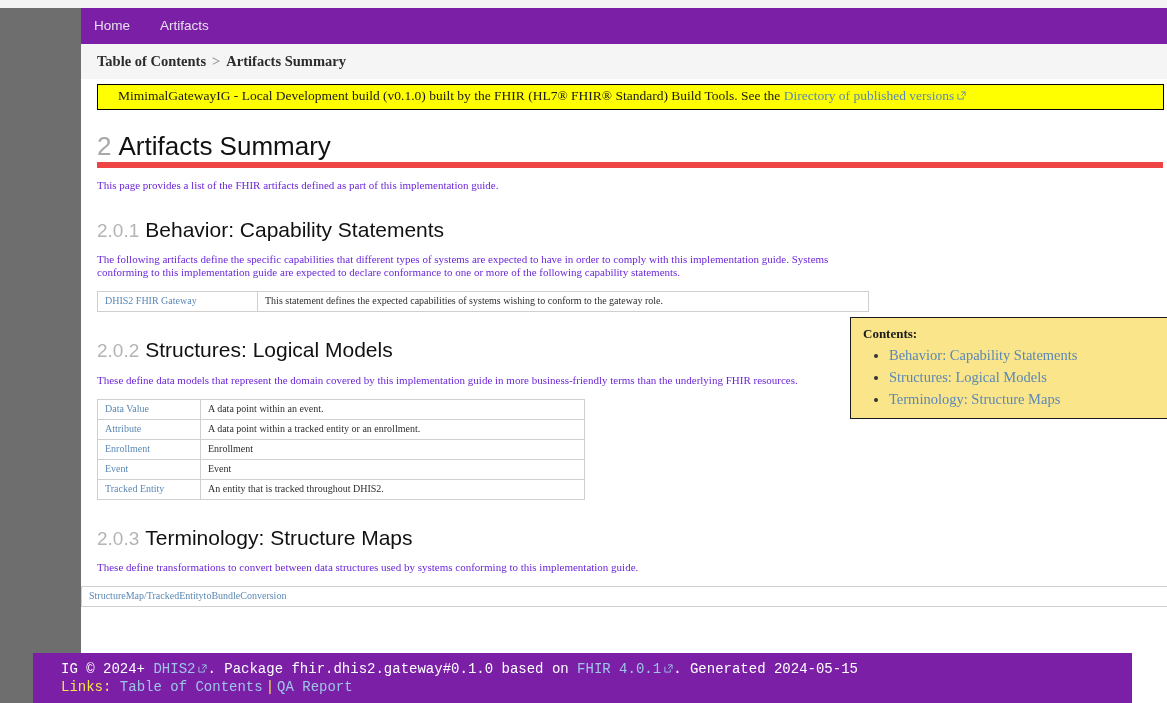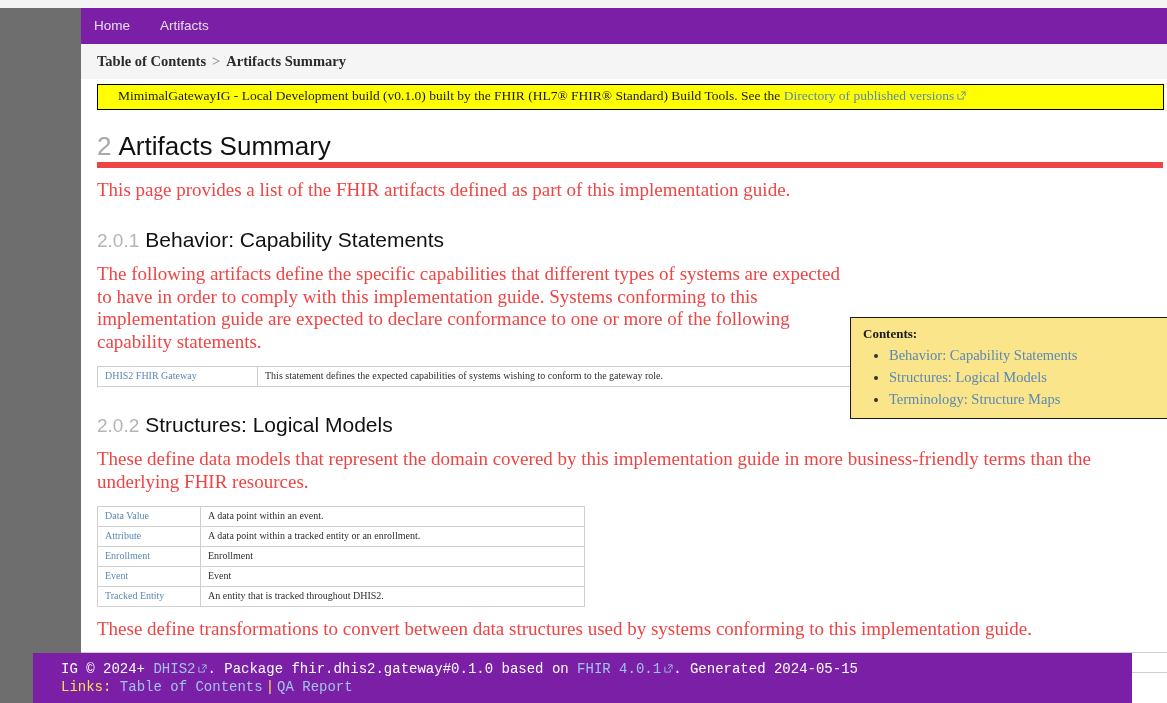--- a/index.html
+++ b/index.html
@@ -141,22 +141,22 @@
     line-height: 1.15;
   }
   h3.subtitle .secnum {
     color: #b4b4b4;
     font-size: 19px;
     margin-right: 6px;
   }
 
   p.body {
     font-family: "Liberation Serif", serif;
-    font-size: 19px;
-    color: #ef4444;
+    font-size: 11px;
+    color: #6d28d9;
     line-height: 1.2;
     margin: 11px 0 0 0;
     max-width: 745px;
   }
   p.body.wide { max-width: 1066px; }
 
   
   .contents-box {
     position: absolute;
     top: 185px;
@@ -330,20 +330,23 @@
         <td class="namecell"><a href="#">Event</a></td>
         <td class="desccell">Event</td>
       </tr>
       <tr>
         <td class="namecell"><a href="#">Tracked Entity</a></td>
         <td class="desccell">An entity that is tracked throughout DHIS2.</td>
       </tr>
     </tbody>
       </table>
 
+    <h3 class="subtitle">
+      <span class="secnum">2.0.3</span><span>Terminology: Structure Maps</span>
+    </h3>
     <p class="body wide">These define transformations to convert between data structures used by systems conforming to this implementation guide.</p>
 
     <table class="grid maps">
       <tbody>
           <tr>
         <td class="namecell"><a href="#">StructureMap/TrackedEntitytoBundleConversion</a></td>
       </tr>
     </tbody>
       </table>
 

